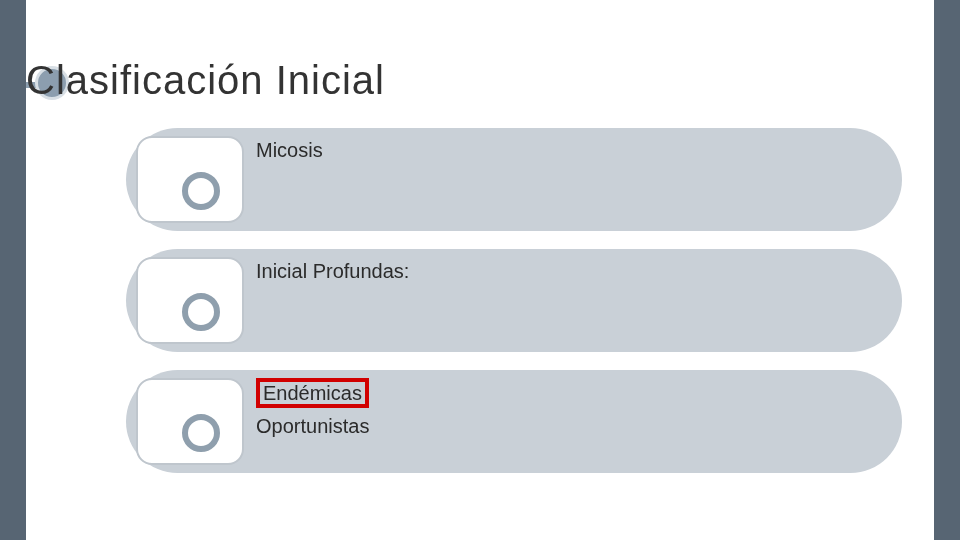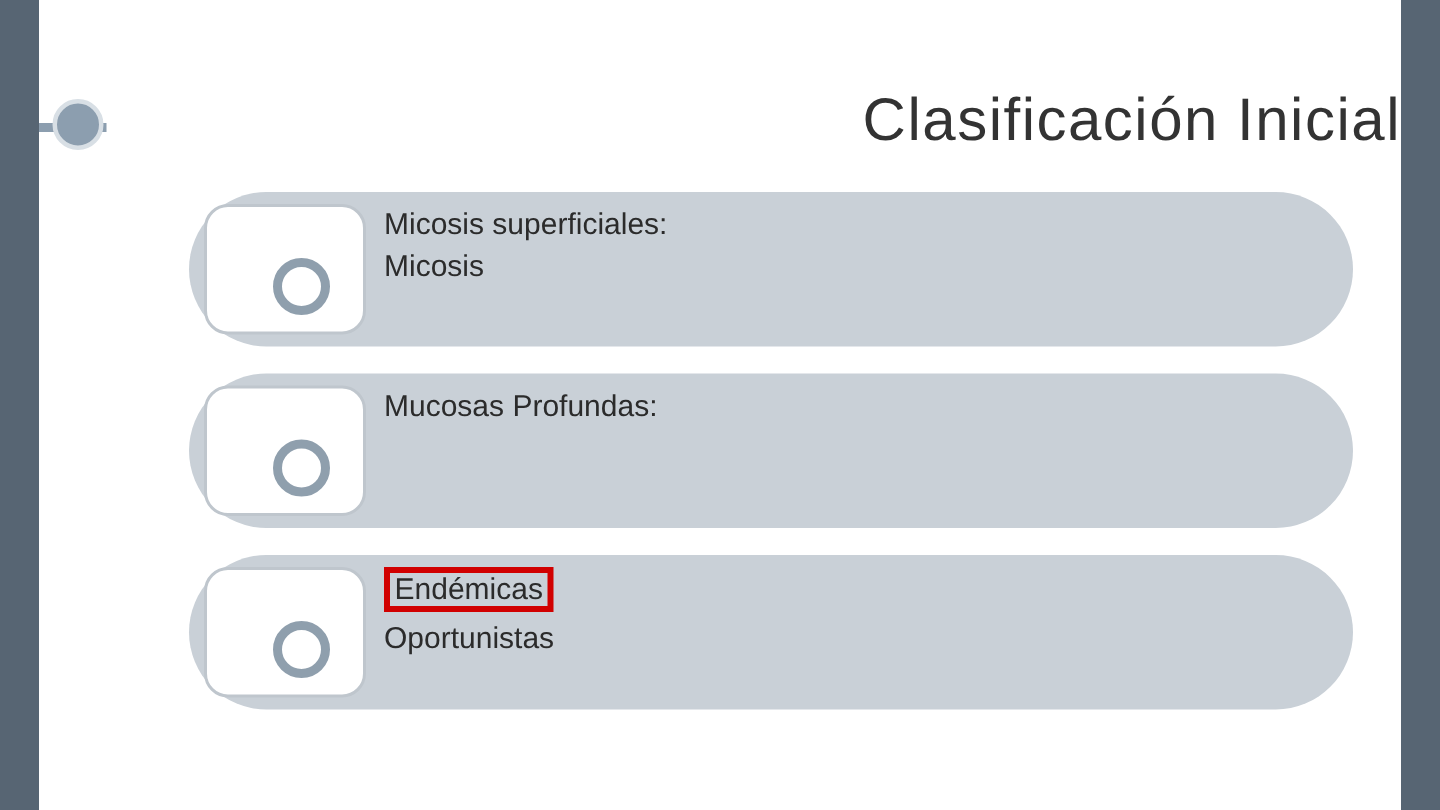--- a/index.html
+++ b/index.html
@@ -15,21 +15,21 @@
     top: 0;
     width: 908px;
     height: 540px;
     background: #ffffff;
   }
   .title {
     position: absolute;
     left: 0;
     right: 0;
     top: 58px;
-    text-align: right;
+    text-align: left;
     font-size: 40px;
     font-weight: 300;
     color: #333;
     letter-spacing: 1px;
   }
   .side-bullet {
     position: absolute;
     left: 9px;
     top: 66px;
     width: 34px;
@@ -113,32 +113,31 @@
   <h1 class="title">Clasificación Inicial</h1>
 
   <div class="items">
 
     <div class="row">
       <div class="pill"></div>
       <div class="box">
         <div class="dot"></div>
       </div>
       <div class="text">
-        <span class="line">Micosis superficiales:</span>
         <span class="line">Micosis</span>
       </div>
     </div>
 
     <div class="row">
       <div class="pill"></div>
       <div class="box">
         <div class="dot"></div>
       </div>
       <div class="text">
-        <span class="line">Mucosas Profundas:</span>
+        <span class="line">Inicial Profundas:</span>
       </div>
     </div>
 
     <div class="row">
       <div class="pill"></div>
       <div class="box">
         <div class="dot"></div>
       </div>
       <div class="text">
         <span class="line"><span class="hl">Endémicas</span></span>

